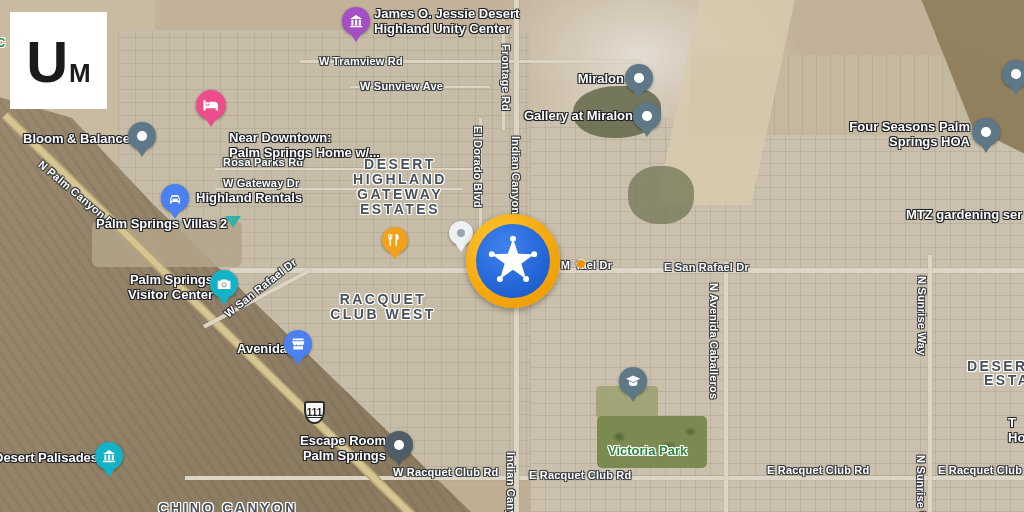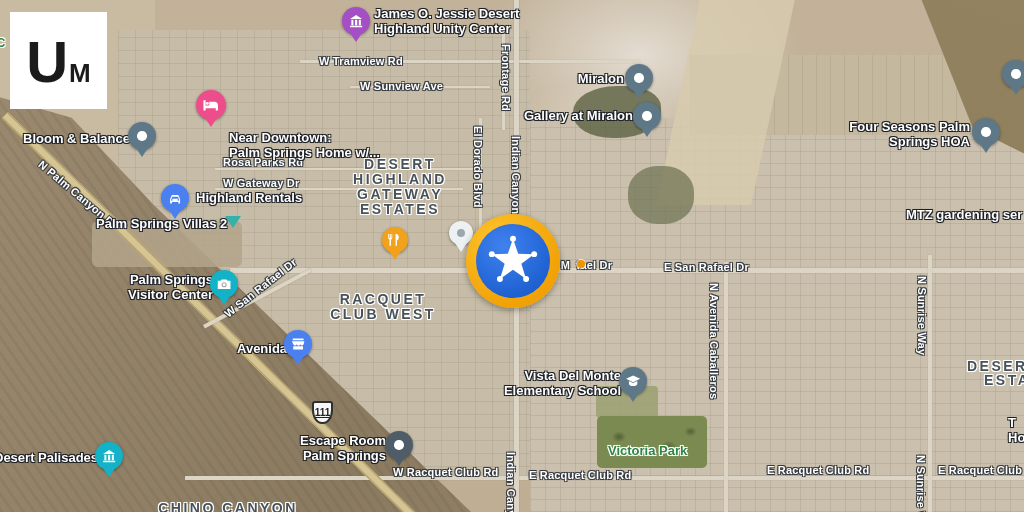--- a/index.html
+++ b/index.html
@@ -107,21 +107,21 @@
   <div class="road" style="left:230px;top:268px;width:794px;height:5px;"></div>
   <div class="road" style="left:185px;top:476px;width:839px;height:4px;"></div>
   <div class="road" style="left:514px;top:0;width:5px;height:512px;"></div>
   <div class="road" style="left:502px;top:30px;width:3px;height:100px;"></div>
   <div class="road" style="left:479px;top:118px;width:3px;height:152px;"></div>
   <div class="road" style="left:724px;top:262px;width:4px;height:250px;"></div>
   <div class="road" style="left:928px;top:255px;width:4px;height:257px;"></div>
   <div class="hwy" style="left:8px;top:112px;width:585px;height:9px;transform:rotate(44.5deg);transform-origin:0 0;"></div>
   <div class="road" style="left:203px;top:325px;width:121px;height:4px;transform:rotate(-28deg);transform-origin:0 0;"></div>
 
-  <div class="shield" style="left:312px;top:401px;text-decoration:underline;">
+  <div class="shield" style="left:304px;top:401px;text-decoration:underline;">
     <span>111</span>
   </div>
 
   <div class="badge" style="left:466px;top:214px;">
     <div class="badge-inner">
       <svg width="52" height="52" viewBox="-28 -28 56 56">
         <path fill="#ffffff" d="M0,-24 L5.6,-7.7 L22.8,-7.4 L9,2.9 L14.1,19.4 L0,9.5 L-14.1,19.4 L-9,2.9 L-22.8,-7.4 L-5.6,-7.7 Z"></path>
         <circle cx="0" cy="-24" r="3.2" fill="#ffffff"></circle>
         <circle cx="22.8" cy="-7.4" r="3.2" fill="#ffffff"></circle>
         <circle cx="14.1" cy="19.4" r="3.2" fill="#ffffff"></circle>
@@ -161,22 +161,20 @@
     <div class="lbl-poi" style="top: 119px; right: 54px; text-align: right;">Four Seasons Palm
 Springs HOA</div>
     <div class="lbl-poi" style="top: 94px; left: 229px; margin-top: 36px;">Near Downtown:
 Palm Springs Home w/...</div>
     <div class="lbl-poi" style="top: 131px; left: 23px;">Bloom &amp; Balance</div>
     <div class="lbl-poi" style="top: 190px; left: 196px;">Highland Rentals</div>
     <div class="lbl-poi" style="top: 216px; left: 96px;">Palm Springs Villas 2</div>
     <div class="lbl-poi" style="top: 272px; right: 811px; text-align: right;">Palm Springs
 Visitor Center</div>
     <div class="lbl-poi" style="top: 341px; left: 237px;">Avenida K</div>
-    <div class="lbl-poi" style="top: 368px; right: 403px; text-align: right;">Vista Del Monte
-Elementary School</div>
     <div class="lbl-poi light-outline" style="color: rgb(45, 133, 65); font-size: 13px; top: 443px; left: 608px;">Victoria Park</div>
     <div class="lbl-poi" style="top: 433px; right: 638px; text-align: right;">Escape Room
 Palm Springs</div>
     <div class="lbl-poi" style="top: 450px; left: -6px;">Desert Palisades</div>
     <div class="lbl-poi" style="top: 207px; left: 906px;">MTZ gardening ser</div>
     <div class="lbl-poi" style="top: 415px; left: 1008px;">T
 Ho</div>
     <div class="lbl-poi light-outline" style="color: rgb(45, 133, 65); top: 35px; left: -4px;">C</div>
     <div class="lbl-area" style="top: 157px; left: 400px; transform: translateX(-50%);">DESERT
 HIGHLAND

